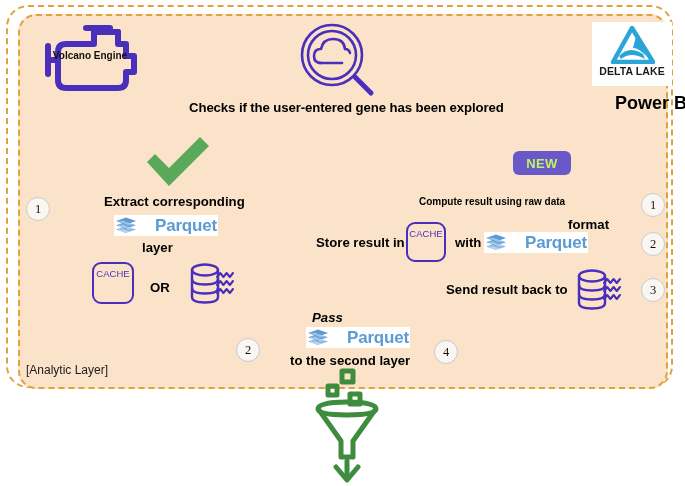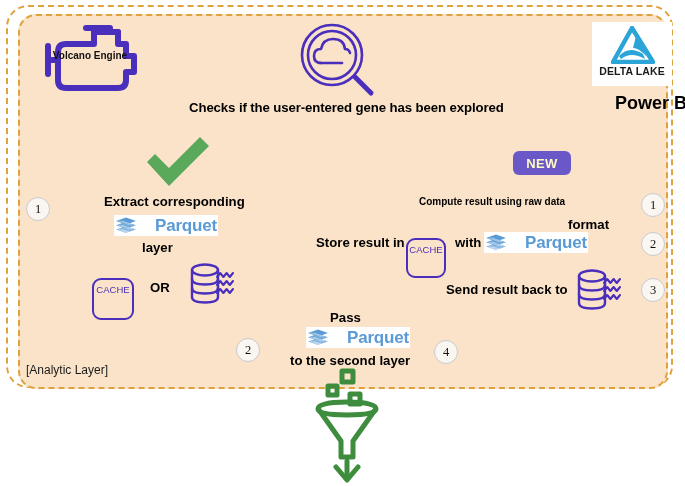--- a/index.html
+++ b/index.html
@@ -135,21 +135,21 @@
 
   
   .new-badge {
     position: absolute;
     left: 513px;
     top: 151px;
     width: 58px;
     height: 24px;
     background: #6a57c8;
     border-radius: 6px;
-    color: #fef9c3;
+    color: #bef264;
     font-size: 13px;
     font-weight: bold;
     display: flex;
     align-items: center;
     justify-content: center;
     letter-spacing: 0.4px;
   }
 
   
   .num-circle {
@@ -186,21 +186,20 @@
     line-height: 1;
   }
 
   
   .cache-box {
     position: absolute;
     border: 2.4px solid #4a2fbd;
     border-radius: 9px;
     box-sizing: border-box;
     background: transparent;
-    margin-top: 16px;
   }
   .cache-box .cache-word {
     position: absolute;
     left: 0; right: 0;
     top: 4px;
     text-align: center;
     font-size: 9.5px;
     color: #4a2fbd;
     font-family: "Liberation Sans", sans-serif;
   }
@@ -360,21 +359,21 @@
         <path d="M29 17 l3.2 -4 l3.2 4 l3.2 -4 l3.2 4 l3.2 -4" stroke-width="2.1"></path>
         <path d="M29 25 l3.2 -4 l3.2 4 l3.2 -4 l3.2 4 l3.2 -4" stroke-width="2.1"></path>
         <path d="M29 33 l3.2 -4 l3.2 4 l3.2 -4 l3.2 4 l3.2 -4" stroke-width="2.1"></path>
       </g>
     </svg>
   </div>
 
   <div class="num-circle" style="left:236px; top:338px;">2</div>
   <div class="num-circle" style="left:434px; top:340px;">4</div>
 
-  <div class="txt bold" style="left:330px; top:310px; font-size:13.2px;">Pass</div>
+  <div class="txt bold" style="left:312px; top:310px; font-size:13.2px;font-style:italic;">Pass</div>
 
   <div class="parquet" style="left:306px; top:327px;">
     <svg width="22" height="17" viewBox="0 0 22 17">
       <g fill="#5b9bd5">
         <path d="M11 0.5 L21 4 L11 7.5 L1 4 Z"></path>
         <path d="M11 4.8 L21 8.3 L11 11.8 L1 8.3 Z" opacity="0.85"></path>
         <path d="M11 9.1 L21 12.6 L11 16.1 L1 12.6 Z" opacity="0.7"></path>
       </g>
       <g stroke="#ffffff" stroke-width="0.55" opacity="0.85">
         <path d="M4 4 L14 7.5 M7 4 L17 7.5 M4 8.3 L14 11.8 M7 8.3 L17 11.8 M4 12.6 L14 16.1 M7 12.6 L17 16.1"></path>

